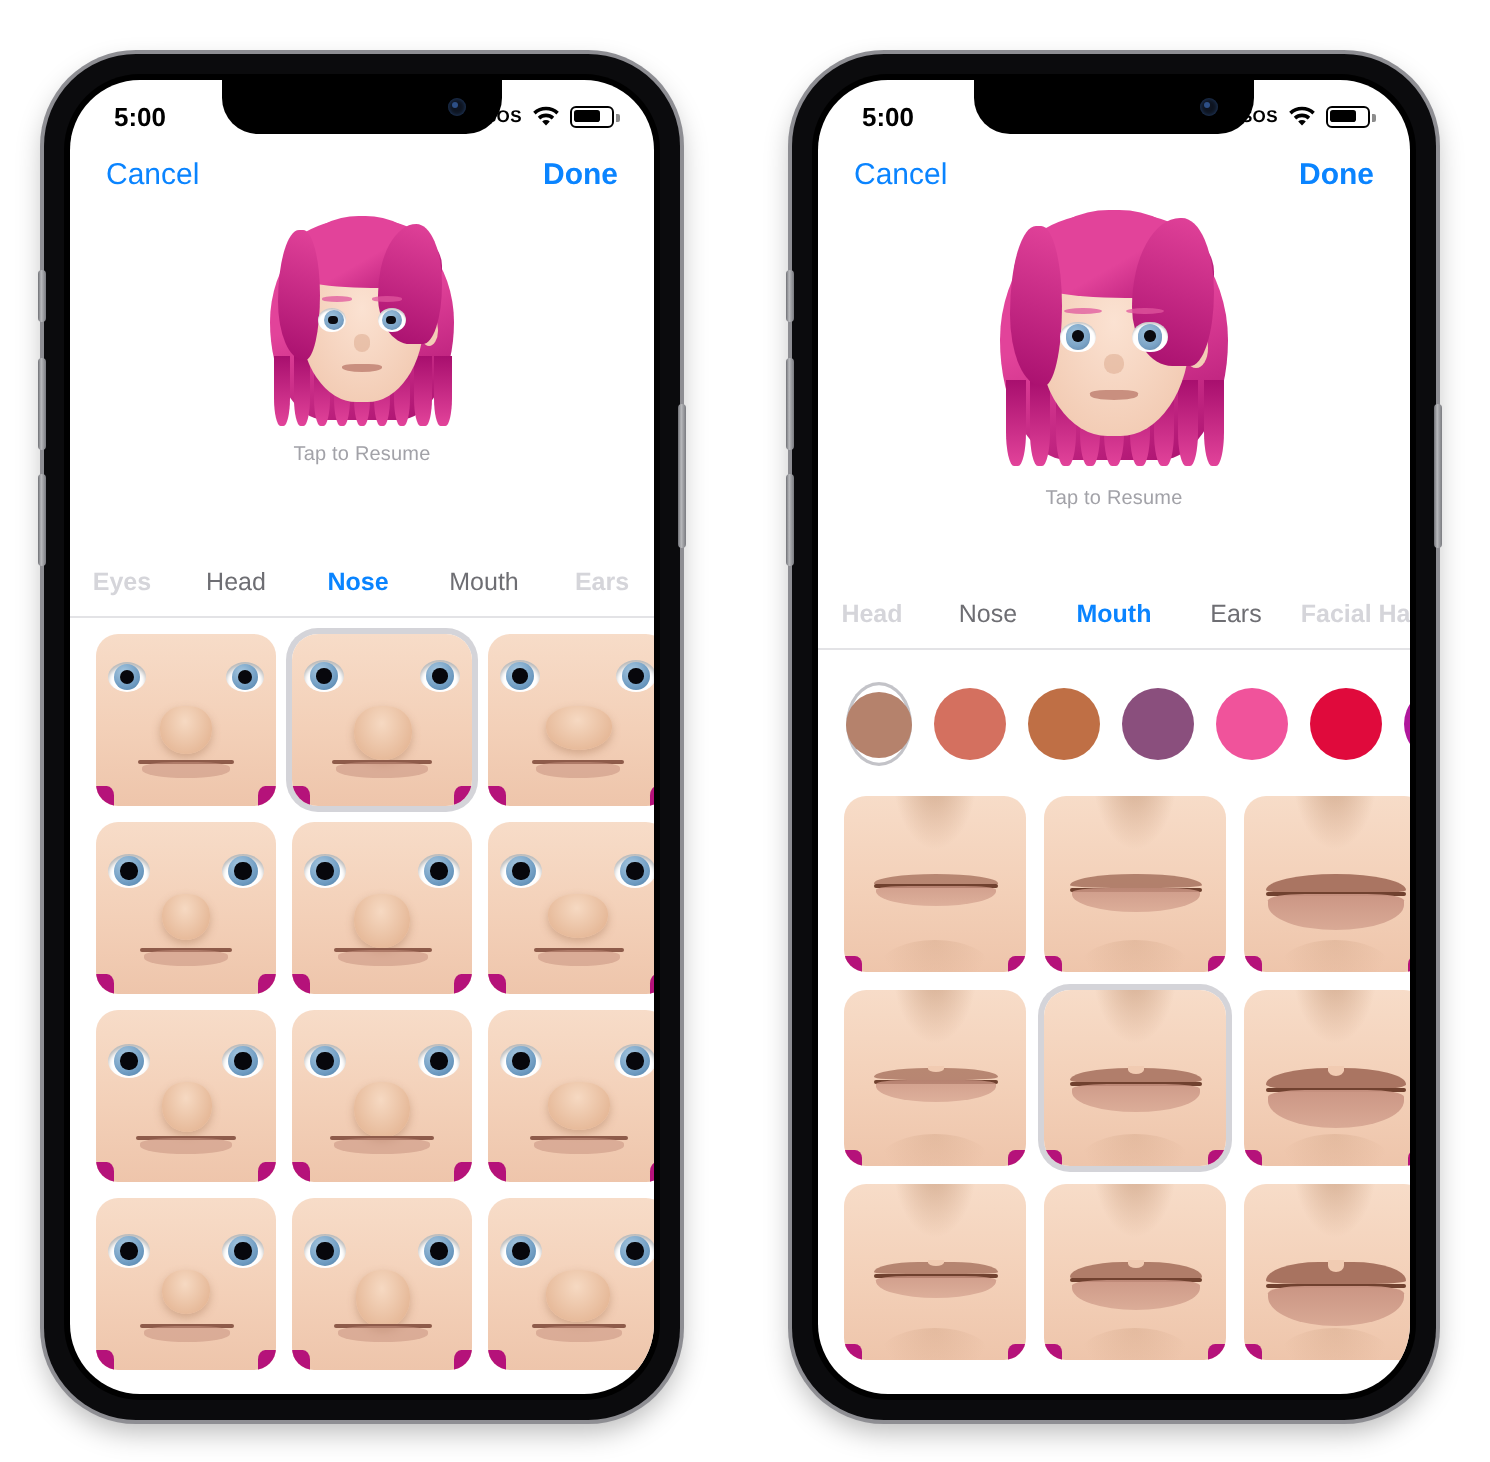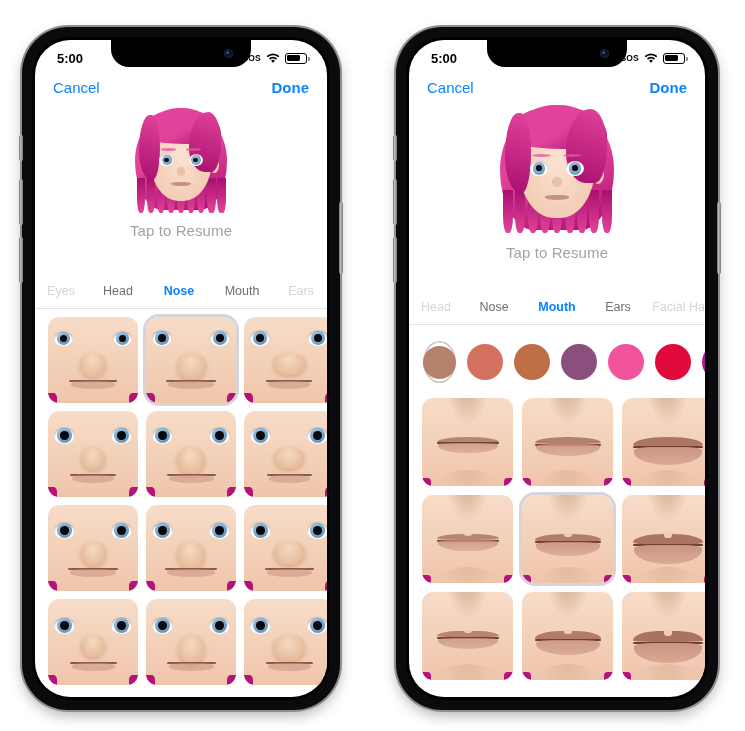--- a/index.html
+++ b/index.html
@@ -77,21 +77,21 @@
   .navbar{
     position:absolute;top:30px;left:0;right:0;height:34px;
     display:flex;align-items:center;justify-content:space-between;
     padding:0 18px;box-sizing:border-box;z-index:4;
   }
   .navbtn{font-size:15px;color:#0a84ff;cursor:pointer;}
   .navbtn.done{font-weight:bold;}
 
   
   .avatar-wrap{position:absolute;left:0;right:0;display:flex;flex-direction:column;align-items:center;}
-  .tap-resume{font-size:15px;color:#a2a2a8;letter-spacing:.1px;}
+  .tap-resume{font-size:10px;color:#a2a2a8;letter-spacing:.1px;}
 
   .memoji{position:relative;}
   .memoji .hair-back{position:absolute;border-radius:46% 46% 40% 40%/52% 52% 48% 48%;}
   .memoji .face{position:absolute;border-radius:48% 48% 46% 46%/42% 42% 58% 58%;
     background:radial-gradient(ellipse at 50% 35%,#fbe2d2,#f3cdb6 70%,#e8bda4);}
   .memoji .ear{position:absolute;border-radius:50%;background:#f3cdb6;}
   .memoji .hair-front{position:absolute;}
   .memoji .eye{position:absolute;border-radius:50%;background:#fff;box-shadow:inset 0 1px 1px rgba(0,0,0,.22);}
   .memoji .iris{position:absolute;border-radius:50%;background:radial-gradient(circle at 40% 35%,#9fc2dc,#7ba3c6 60%,#5d84a8);}
   .memoji .pupil{position:absolute;border-radius:50%;background:#0a0a0f;}
@@ -102,21 +102,21 @@
   
   .tabs{
     position:absolute;left:0;right:0;height:34px;
     display:flex;align-items:center;z-index:3;overflow:hidden;
   }
   .tab{
     font-size:12.5px;color:#6e6e73;white-space:nowrap;
     flex:0 0 auto;text-align:center;cursor:pointer;
   }
   .tab.sel{color:#0a84ff;font-weight:bold;}
-  .tab.faded{color:#d5d5da;}
+  .tab.faded{color:#d5d5da;font-weight:bold;}
   .hairline{position:absolute;left:0;right:0;height:1px;background:#e3e3e6;}
 
   
   .swatches{position:absolute;display:flex;align-items:center;}
   .sw{border-radius:50%;flex:0 0 auto;}
   .sw-sel{position:relative;display:flex;align-items:center;justify-content:center;border-radius:50%;
     box-shadow:inset 0 0 0 1.6px #c3c3c8;}
 
   
   .grid{position:absolute;display:grid;}

